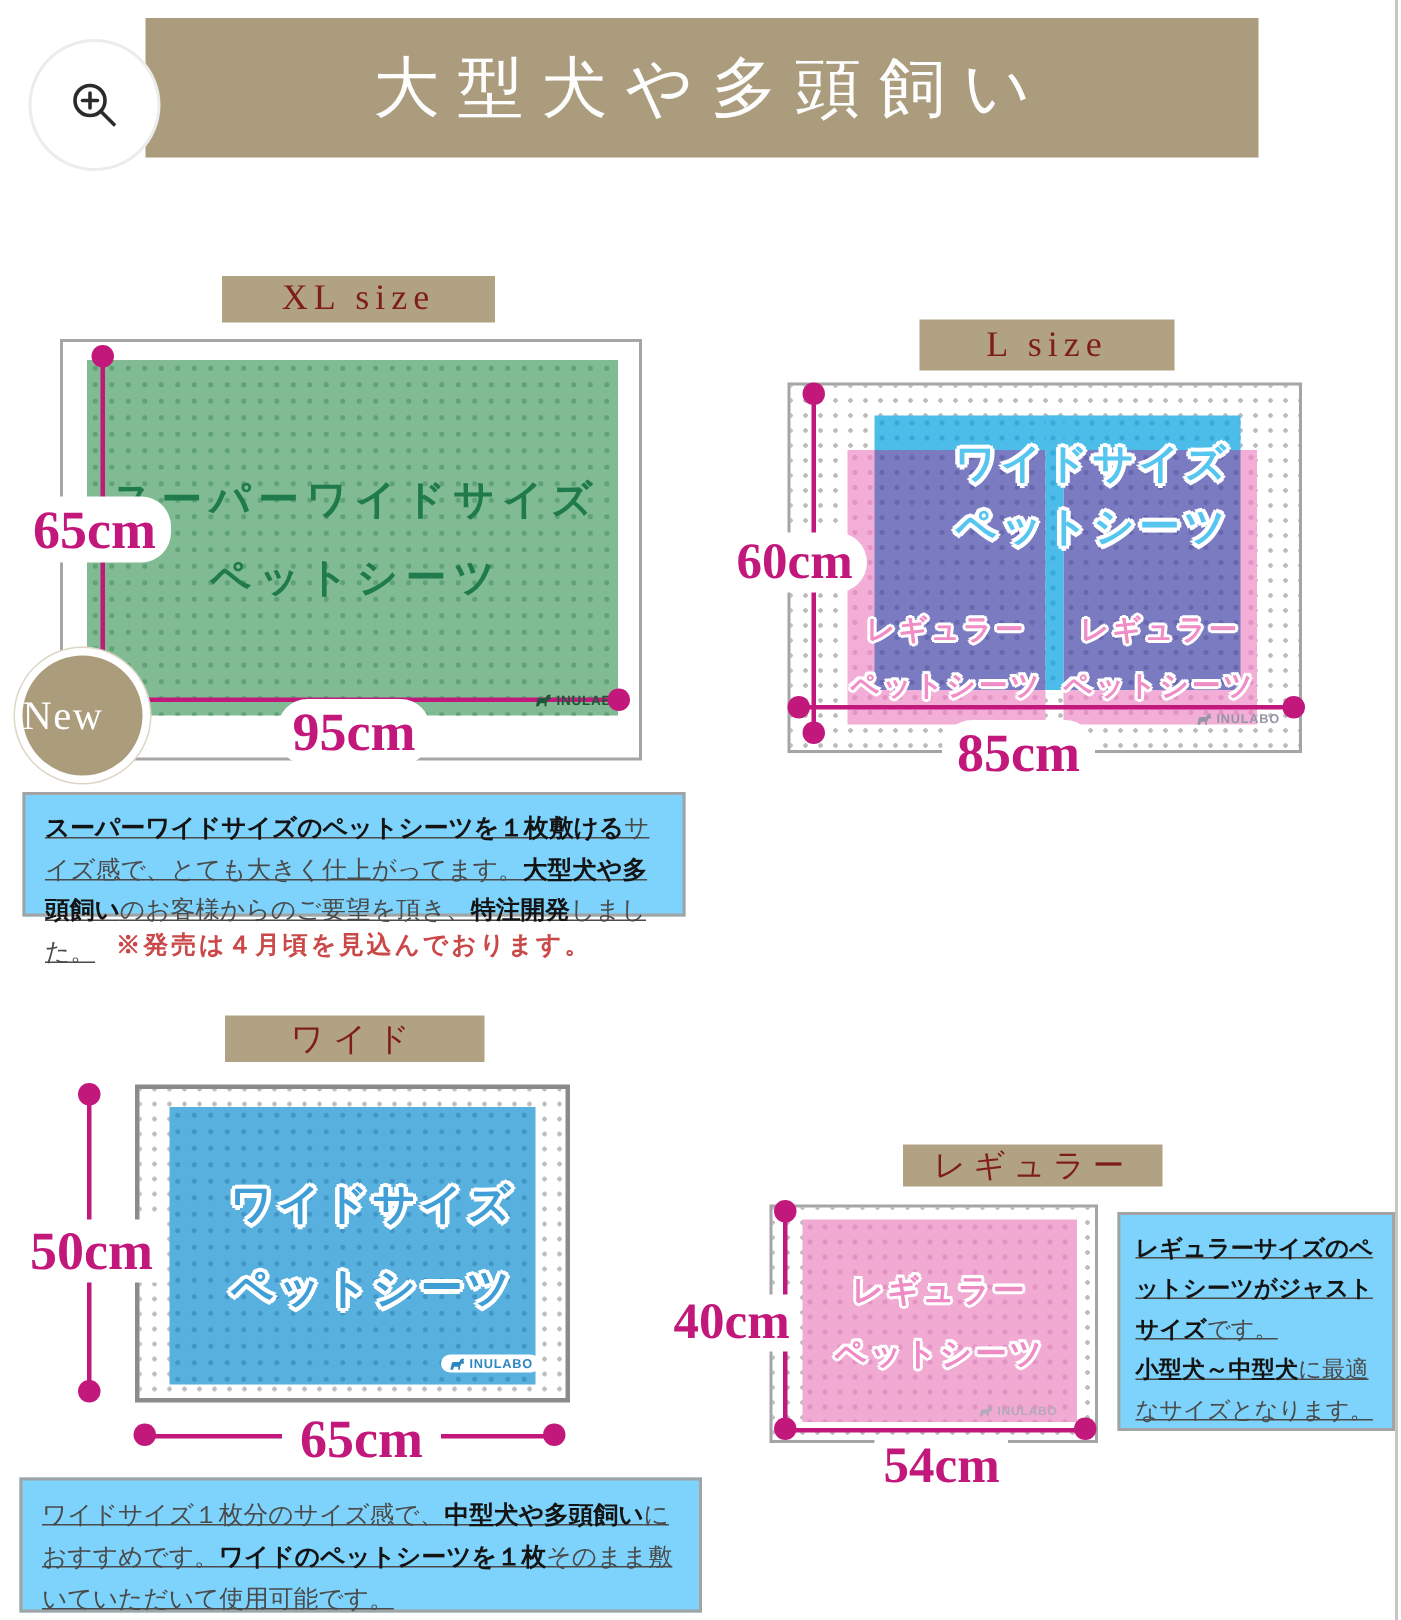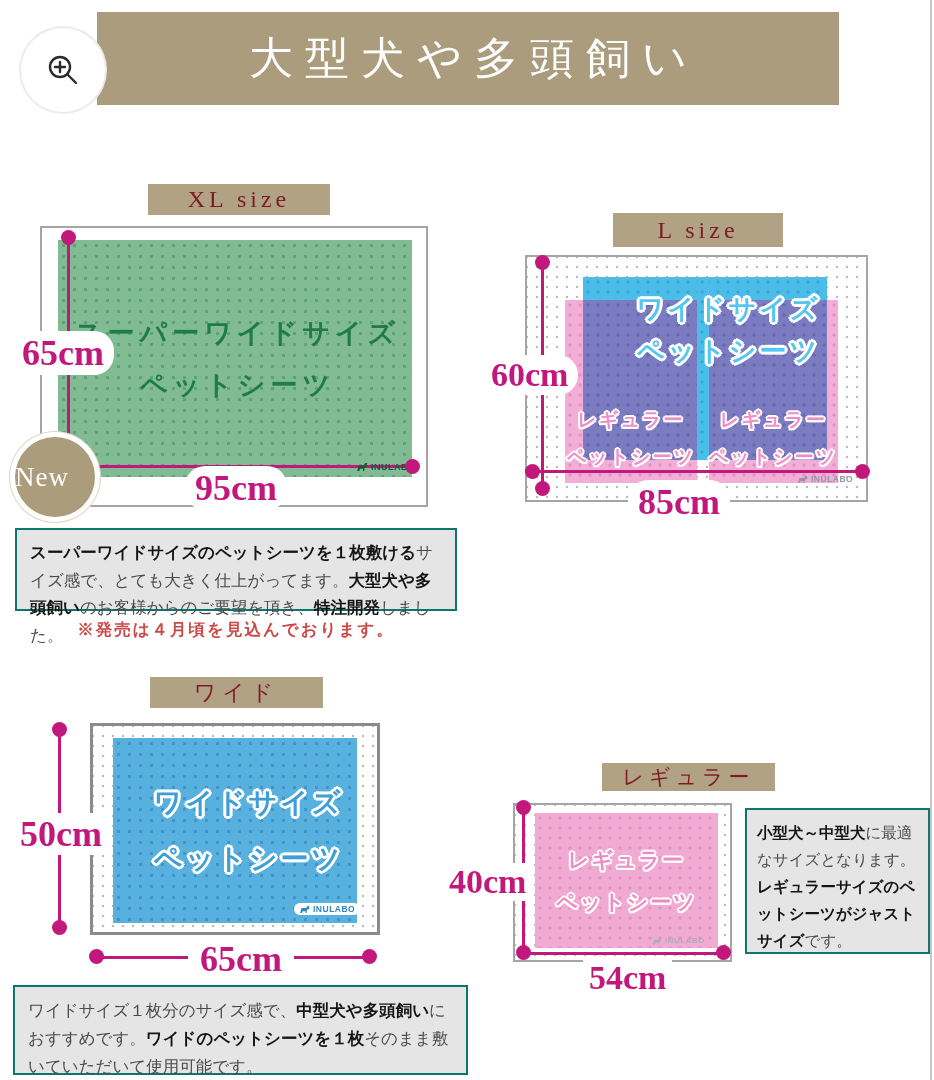--- a/index.html
+++ b/index.html
@@ -38,21 +38,21 @@
   .dim-dot { width:15px; height:15px; border-radius:50%; background:#c2187c; z-index:3; }
   .dim-label { color:#c2187c; font-weight:bold; z-index:3; }
   .pill { background:#fff; border-radius:20px; padding:1px 10px; }
 
   
   .new-badge { left:15px; top:437px; width:80px; height:80px; border-radius:50%; background:#ab9c7b; box-shadow:0 0 0 5px #fff,0 0 0 6px #ddd6c6; display:flex; align-items:center; justify-content:flex-start; z-index:4; }
   .new-badge span { color:#fff; font-size:27px; letter-spacing:1px; }
   .logo { display:flex; align-items:center; gap:2px; font-size:9px; font-weight:bold; letter-spacing:.5px; z-index:2; }
 
   
-  .desc { border:2px solid #0f766e; color:#4a4a4a; background:#e5e5e5; }
+  .desc { border:2px solid #a3a3a3; color:#4a4a4a; background:#7dd3fc;text-decoration:underline; }
   .desc b { color:#141414; }
   .note-red { color:#cb4848; font-weight:bold; font-size:16.5px; letter-spacing:2px; text-align:center; }
 </style>
 </head>
 <body>
 
 <div class="canvas">
 
   <div class="abs edge-line"></div>
 
@@ -165,21 +165,21 @@
   <div class="abs dim-dot" style="left:716px;top:945px;"></div>
   <div class="abs dim-label serif" style="left:446px;top:863px;font-size:34px;background:#fff;padding:0 3px;">40cm</div>
   <div class="abs dim-label serif" style="left:583px;top:959px;font-size:34px;background:#fff;padding:0 6px;">54cm</div>
   <div class="abs logo" style="left:652px;top:936px;color:#b3aab8;font-size:8px;">
     <svg width="11" height="8" viewBox="0 0 20 14" fill="currentColor">
         <path d="M2 13 L3.5 6.5 Q3.5 4.5 5.5 4.5 L12 4.5 Q13 1 15 1 L17.5 1 L16.5 3 L17.5 5 Q17.5 6.5 15 6.5 L14 6.5 Q14 8.5 12.8 9.5 L12.8 13 L10.8 13 L10.8 9.8 L6.2 9.8 L5 13 Z"></path>
       </svg>
     <span>INULABO</span>
   </div>
   <div class="abs desc" style="left:745px;top:808px;width:185px;height:146px;padding:9px 10px;font-size:15.5px;line-height:27px;">
+    <div><b>レギュラーサイズのペットシーツがジャストサイズ</b><span>です。</span></div>
     <div><b>小型犬～中型犬</b><span>に最適なサイズとなります。</span></div>
-    <div><b>レギュラーサイズのペットシーツがジャストサイズ</b><span>です。</span></div>
   </div>
 
   <div class="abs desc" style="left:13px;top:985px;width:455px;height:90px;padding:9px 13px;font-size:16.5px;line-height:28px;">
     <span><span>ワイドサイズ１枚分のサイズ感で、</span><b>中型犬や多頭飼い</b><span>におすすめです。</span><b>ワイドのペットシーツを１枚</b><span>そのまま敷いていただいて使用可能です。</span></span>
   </div>
 
 </div>
 
 </body></html>

